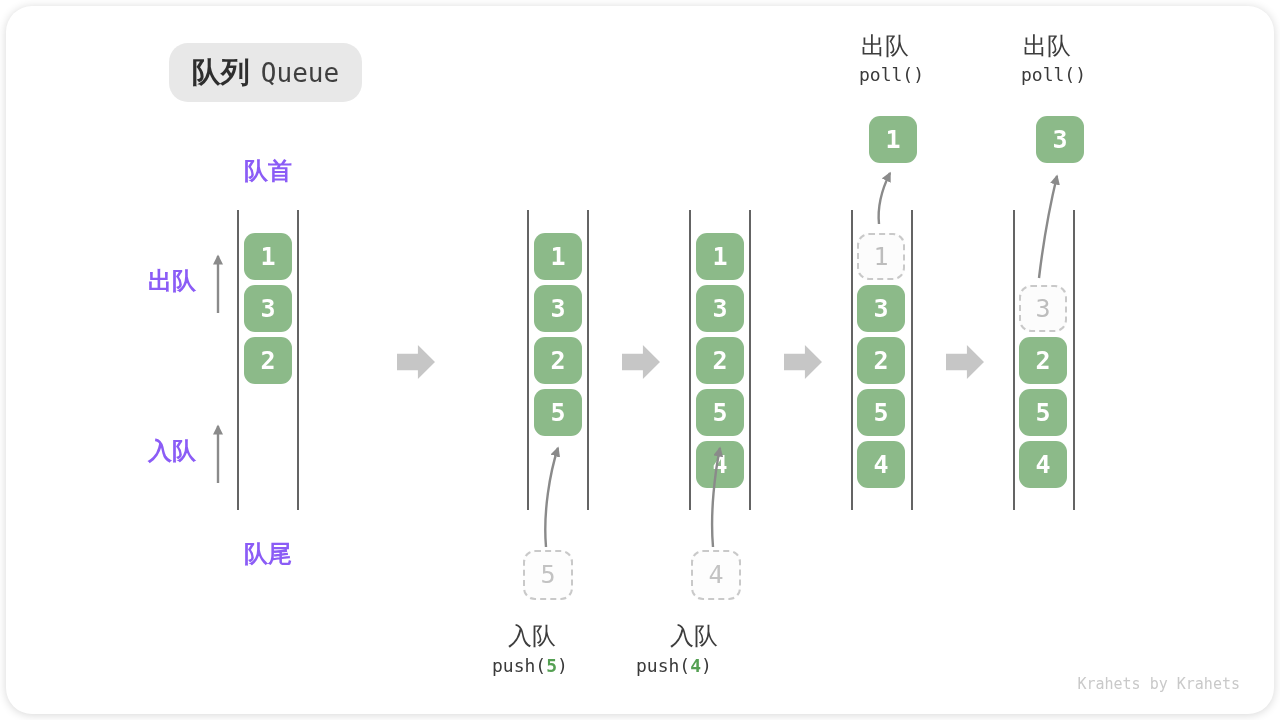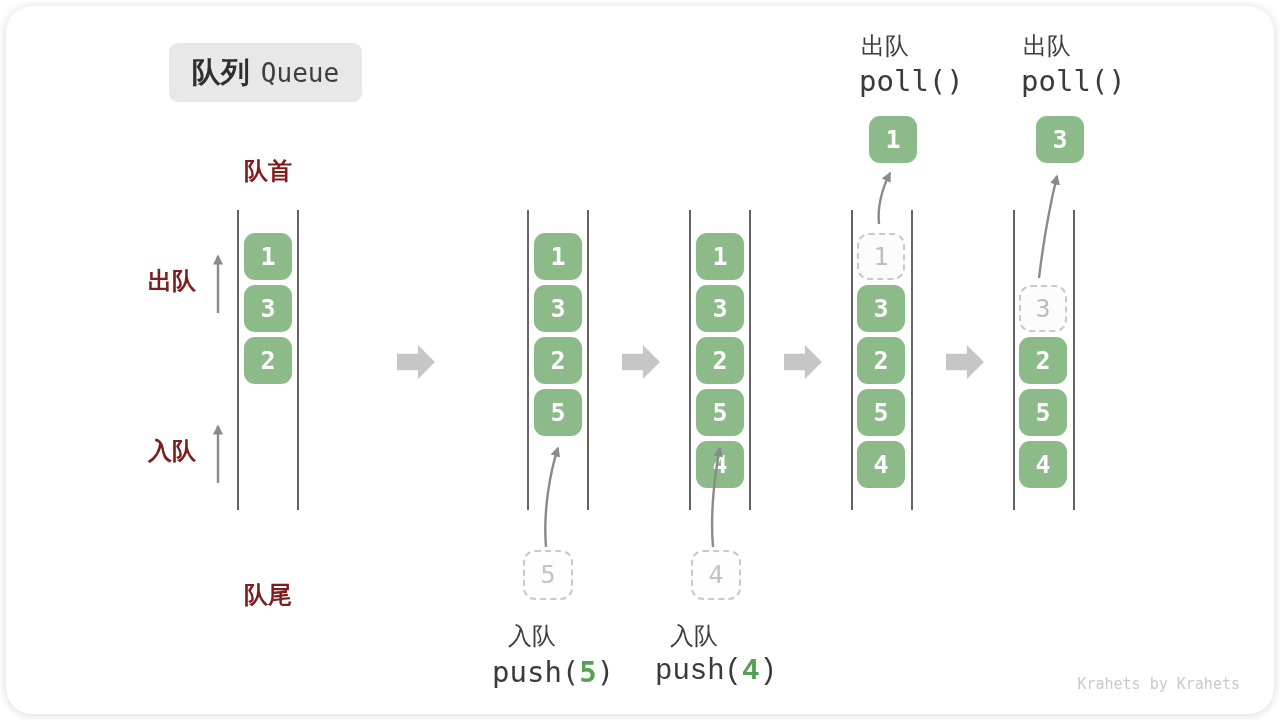--- a/index.html
+++ b/index.html
@@ -8,26 +8,26 @@
     font-family:"Liberation Sans","DejaVu Sans",sans-serif;color:#3d3d3d;
   }
   .card{
     position:absolute;left:6px;top:6px;right:6px;bottom:6px;
     background:#ffffff;border-radius:26px;
     box-shadow:0 1px 10px rgba(0,0,0,0.16);
   }
   
   .badge{
     position:absolute;left:169px;top:43px;width:193px;height:59px;
-    background:#e8e8e8;border-radius:9px;display:flex;align-items:center;justify-content:center;gap:11px;
+    background:#e8e8e8;border-radius:19px;display:flex;align-items:center;justify-content:center;gap:11px;
   }
   .badge .zh{font-size:29px;font-weight:700;color:#2e2e2e;}
   .badge .en{font-family:"DejaVu Sans Mono","Liberation Mono",monospace;font-size:26px;color:#3f3f3f;}
   
-  .lbl{position:absolute;font-size:24px;font-weight:700;color:#7f1d1d;white-space:nowrap;}
+  .lbl{position:absolute;font-size:24px;font-weight:700;color:#8b5cf6;white-space:nowrap;}
   .lbl.center{width:60px;text-align:center;}
   
   .vl{position:absolute;top:210px;width:2px;height:300px;background:#646464;}
   
   .cell{
     position:absolute;width:48px;height:47px;border-radius:11px;
     background:#8cba89;color:#ffffff;text-align:center;line-height:47px;
     font-family:"DejaVu Sans Mono","Liberation Mono",monospace;font-size:25px;font-weight:700;
   }
   .cell.dashed{
@@ -35,21 +35,21 @@
     width:44px;height:43px;line-height:43px;font-weight:500;border-radius:12px;
   }
   .cell.staged{
     background:#fdfdfd;border:2px dashed #c9c9c9;color:#c3c3c3;
     width:46px;height:46px;line-height:46px;font-weight:500;border-radius:12px;
   }
   
   .cap-zh{position:absolute;font-size:24px;font-weight:500;color:#3d3d3d;white-space:nowrap;}
   .cap-code{
     position:absolute;font-family:"DejaVu Sans Mono","Liberation Mono",monospace;
-    font-size:29px;color:#3a3a3a;white-space:nowrap;
+    font-size:18px;color:#3a3a3a;white-space:nowrap;
   }
   .cap-code .arg{color:#55a053;font-weight:700;}
   
   .blockarrow{
     position:absolute;width:38px;height:34px;background:#c6c6c6;
     -webkit-clip-path:polygon(0% 26%,55% 26%,55% 0%,100% 50%,55% 100%,55% 74%,0% 74%);
     clip-path:polygon(0% 26%,55% 26%,55% 0%,100% 50%,55% 100%,55% 74%,0% 74%);
   }
   .overlay{position:absolute;left:0;top:0;pointer-events:none;}
   .watermark{
@@ -62,21 +62,21 @@
 
 <div id="stage">
   <div class="card"></div>
 
   <div class="badge">
     <span class="zh">队列</span>
     <span class="en">Queue</span>
   </div>
 
   <div class="lbl center" style="left:238px;top:155px;">队首</div>
-  <div class="lbl center" style="left:238px;top:538px;margin-top:41px;">队尾</div>
+  <div class="lbl center" style="left:238px;top:538px;">队尾</div>
 
   <div class="lbl" style="left:148px;top:265px;">出队</div>
   <div class="lbl" style="left:148px;top:435px;">入队</div>
 
   <div class="vl" style="left:237px;"></div>
   <div class="vl" style="left:297px;"></div>
   <div class="vl" style="left:527px;"></div>
   <div class="vl" style="left:587px;"></div>
   <div class="vl" style="left:689px;"></div>
   <div class="vl" style="left:749px;"></div>
@@ -97,21 +97,21 @@
   <div class="cap-zh" style="left:508px;top:620px;">入队</div>
   <div class="cap-code" style="left:492px;top:655px;"><span>push(</span><span class="arg">5</span><span>)</span></div>
 
   <div class="cell" style="left:696px;top:233px;">1</div>
   <div class="cell" style="left:696px;top:285px;">3</div>
   <div class="cell" style="left:696px;top:337px;">2</div>
   <div class="cell" style="left:696px;top:389px;">5</div>
   <div class="cell" style="left:696px;top:441px;">4</div>
   <div class="cell staged" style="left:691px;top:550px;">4</div>
   <div class="cap-zh" style="left:670px;top:620px;">入队</div>
-  <div class="cap-code" style="left:655px;top:655px;font-family:Liberation Mono, monospace;"><span>push(</span><span class="arg">4</span><span>)</span></div>
+  <div class="cap-code" style="left:636px;top:655px;"><span>push(</span><span class="arg">4</span><span>)</span></div>
 
   <div class="cell dashed" style="left:857px;top:233px;">1</div>
   <div class="cell" style="left:857px;top:285px;">3</div>
   <div class="cell" style="left:857px;top:337px;">2</div>
   <div class="cell" style="left:857px;top:389px;">5</div>
   <div class="cell" style="left:857px;top:441px;">4</div>
   <div class="cell" style="left:869px;top:116px;">1</div>
   <div class="cap-zh" style="left:861px;top:30px;">出队</div>
   <div class="cap-code" style="left:859px;top:64px;">poll()</div>
 

